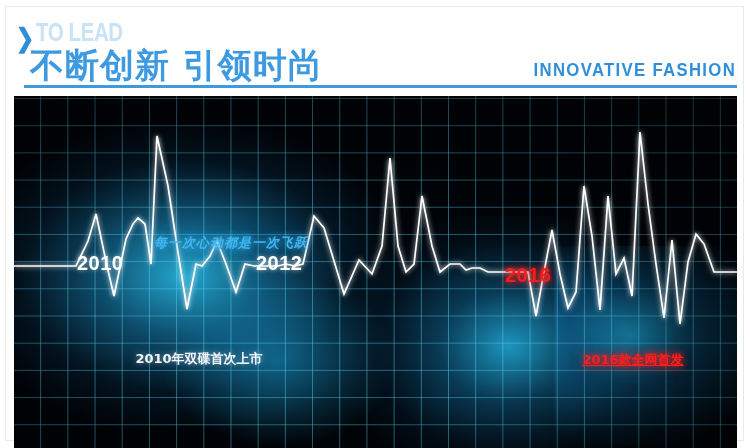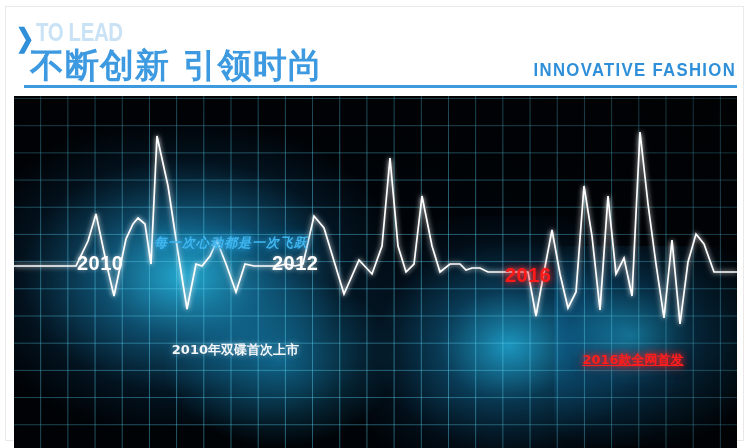--- a/index.html
+++ b/index.html
@@ -151,24 +151,24 @@
               <feMergeNode in="SourceGraphic"></feMergeNode>
             </feMerge>
         </filter>
       </defs>
       <polyline id="wavepath" fill="none" stroke="#ffffff" stroke-width="1.7" stroke-linejoin="miter" filter="url(#lineglow)" points="0,170 55,170 62,170 74,145 82,118 93,170 100,200 112,143 119,128 124,122 131,128 137,168 143,40 154,90 163,150 173,213 182,168 188,170 196,160 203,145 212,168 222,196 231,168 240,170 248,170 257,170 264,170 272,168 281,170 289,168 300,120 310,132 330,198 345,164 358,178 368,150 376,62 384,150 392,176 400,168 408,100 418,150 426,176 436,168 446,168 452,174 458,172 466,172 474,176 482,176 490,176 498,176 506,176 514,176 522,220 530,176 538,134 546,178 554,212 562,196 570,90 578,140 586,214 594,100 602,178 610,162 618,200 626,36 634,108 642,168 650,222 658,144 666,228 674,166 682,138 690,148 700,176 710,176 723,176"></polyline>
     </svg>
 
     <div class="tag-line">每一次心动都是一次飞跃</div>
 
     <div class="yr yr-white" style="left:63px;top:160px;">2010</div>
-    <div class="yr yr-white" style="left:258px;top:160px;">2012</div>
+    <div class="yr yr-white" style="left:242px;top:160px;">2012</div>
     <div class="yr yr-red" style="left:491px;top:172px;">2016</div>
 
-    <div class="cap cap-white" style="left:85px;top:245px;width:200px;text-align:right;">
+    <div class="cap cap-white" style="left:85px;top:254px;width:200px;">
       <div>2010年双碟首次上市</div>
     </div>
     <div class="cap cap-red" style="left:519px;top:255px;width:200px;text-decoration:underline;">
       <div>2016款全网首发</div>
     </div>
   </div>
 
 </div>
 
 </body></html>

